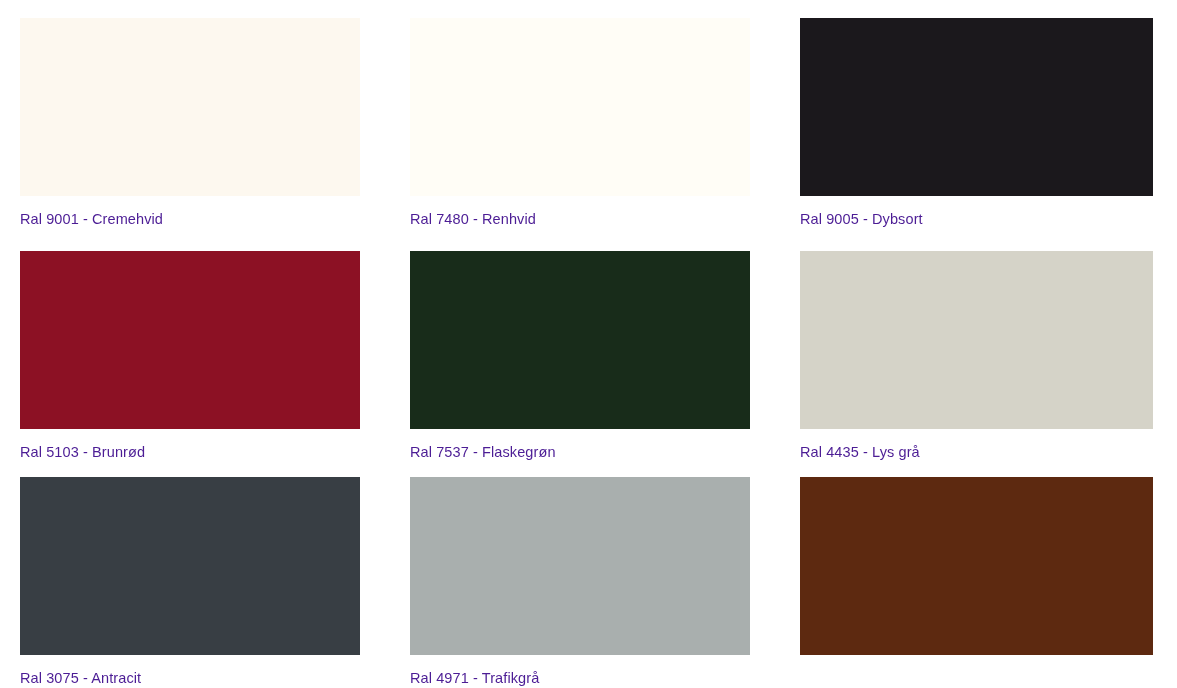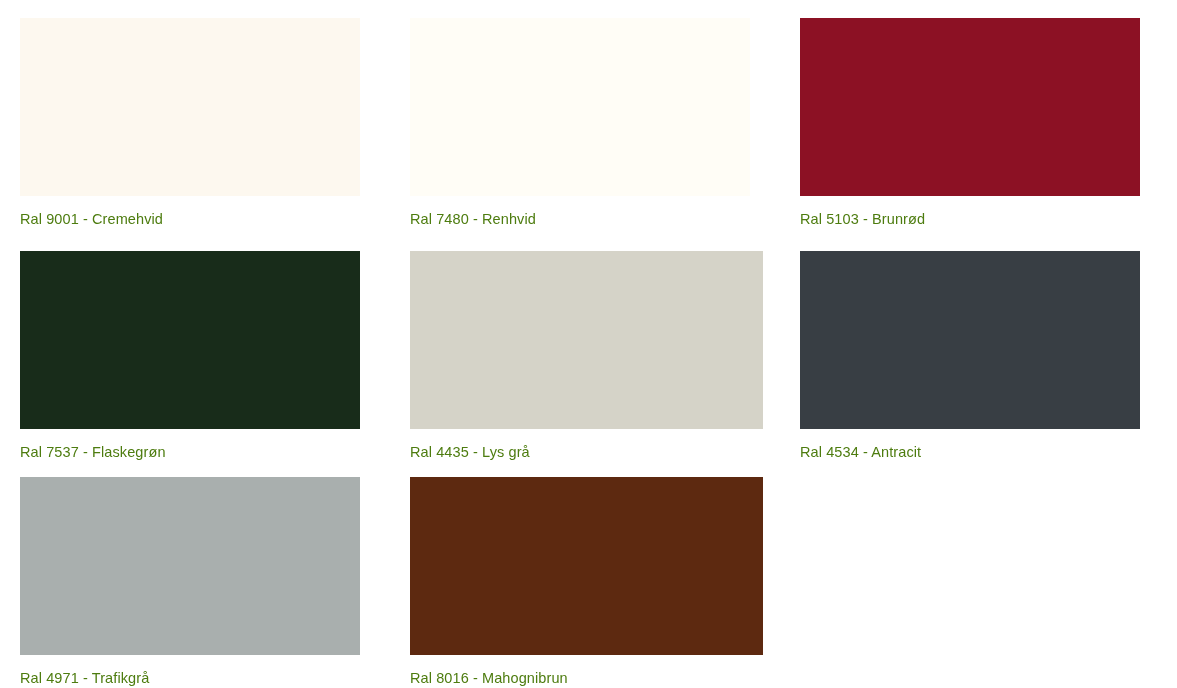--- a/index.html
+++ b/index.html
@@ -48,64 +48,67 @@
     display: block;
     border: 0;
     border-radius: 0;
   }
 
   .swatch-label {
     display: block;
     margin-top: 14px;
     font-size: 14.5px;
     line-height: 18px;
-    color: #4d7c0f;
+    color: #4c1d95;
     letter-spacing: 0.1px;
     white-space: nowrap;
   }
 </style>
 </head>
 <body style="background-color: rgb(255, 255, 255);">
 
 <div id="color-grid">
 
   <div class="swatch-cell col-1 row-1">
     <span class="swatch-chip" style="background-color: rgb(253, 248, 239);"></span>
     <span class="swatch-label">Ral 9001 - Cremehvid</span>
   </div>
 
   <div class="swatch-cell col-2 row-1">
     <span class="swatch-chip" style="background-color: rgb(255, 253, 246);"></span>
     <span class="swatch-label">Ral 7480 - Renhvid</span>
   </div>
 
+  <div class="swatch-cell col-3 row-1">
+    <span class="swatch-chip" style="background-color: rgb(27, 24, 28);"></span>
+    <span class="swatch-label">Ral 9005 - Dybsort</span>
+  </div>
 
   <div class="swatch-cell col-1 row-2">
     <span class="swatch-chip" style="background-color: rgb(140, 17, 36);"></span>
     <span class="swatch-label">Ral 5103 - Brunrød</span>
   </div>
 
   <div class="swatch-cell col-2 row-2">
     <span class="swatch-chip" style="background-color: rgb(24, 44, 26);"></span>
     <span class="swatch-label">Ral 7537 - Flaskegrøn</span>
   </div>
 
   <div class="swatch-cell col-3 row-2">
     <span class="swatch-chip" style="background-color: rgb(213, 211, 200);"></span>
     <span class="swatch-label">Ral 4435 - Lys grå</span>
   </div>
 
   <div class="swatch-cell col-1 row-3">
     <span class="swatch-chip" style="background-color: rgb(56, 62, 68);"></span>
-    <span class="swatch-label">Ral 4534 - Antracit</span>
+    <span class="swatch-label">Ral 3075 - Antracit</span>
   </div>
 
   <div class="swatch-cell col-2 row-3">
     <span class="swatch-chip" style="background-color: rgb(169, 175, 174);"></span>
     <span class="swatch-label">Ral 4971 - Trafikgrå</span>
   </div>
 
   <div class="swatch-cell col-3 row-3">
     <span class="swatch-chip" style="background-color: rgb(93, 41, 16);"></span>
-    <span class="swatch-label">Ral 8016 - Mahognibrun</span>
   </div>
 
 </div>
 
 </body></html>

